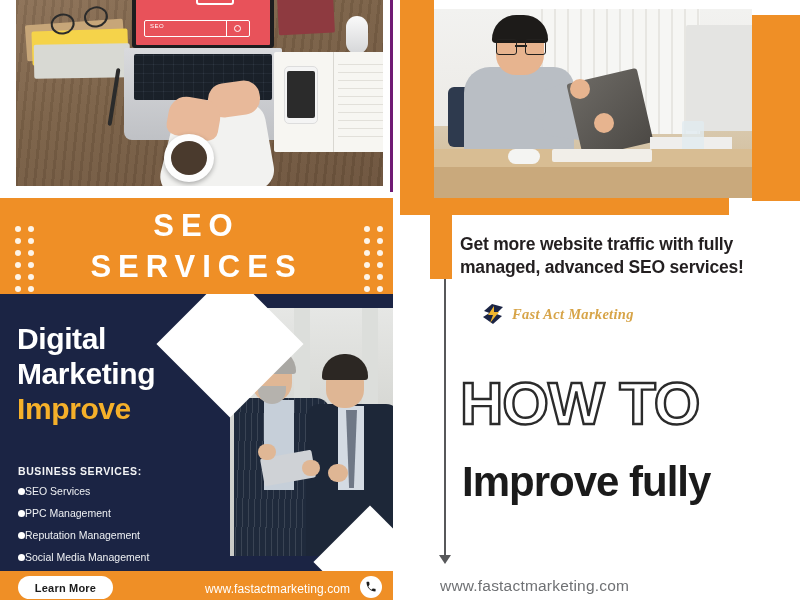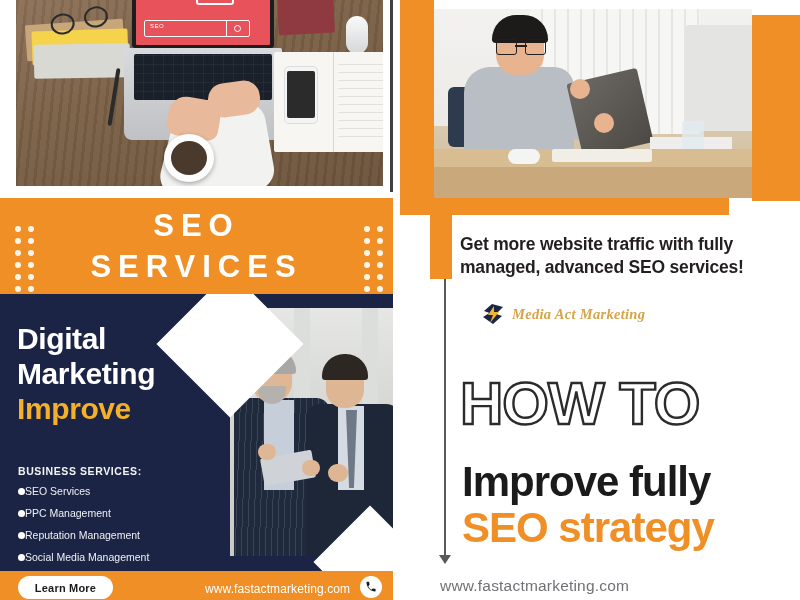--- a/index.html
+++ b/index.html
@@ -1,21 +1,21 @@
 <!DOCTYPE html>
 <html><head>
 <meta charset="utf-8">
 <title>SEO Services Marketing Collage</title>
 <style>
   html,body{margin:0;padding:0;}
   body{
     width:800px;height:600px;overflow:hidden;background:#ffffff;
     font-family:"Liberation Sans", sans-serif;
   }
-  .canvas{position:relative;width:800px;height:600px;overflow:hidden;background:#404040;}
+  .canvas{position:relative;width:800px;height:600px;overflow:hidden;background:#701a75;}
 
   
   #q-topleft{position:absolute;left:0;top:0;width:390px;height:192px;background:#ffffff;}
   .photo-desk{position:absolute;left:16px;top:0;width:367px;height:186px;overflow:hidden;
     background:linear-gradient(160deg,#8d7258 0%,#7c6248 40%,#6d543d 100%);}
   .wood-grain{position:absolute;inset:0;opacity:.5;
     background:repeating-linear-gradient(96deg,rgba(0,0,0,.13) 0 3px,rgba(255,255,255,.05) 3px 9px);}
   
   .lap-screen{position:absolute;left:116px;top:-18px;width:142px;height:66px;background:#1d1d1f;border-radius:3px;}
   .lap-screen-in{position:absolute;left:4px;top:4px;right:4px;bottom:3px;background:#e8525a;border-radius:1px;overflow:hidden;}
@@ -297,26 +297,25 @@
     <div class="varrow"></div>
 
     <div class="logo-wrap">
       <div class="logo-mark">
         <svg width="23" height="23" viewBox="0 0 23 23" aria-hidden="true">
           <polygon points="2,8 10,1 21,4 13,12" fill="#1b2444"></polygon>
           <polygon points="1,14 9,9 20,13 11,21" fill="#1b2444"></polygon>
           <polygon points="12,3 6,12 11,12 8,20 17,9 12,9" fill="#f0b52e"></polygon>
         </svg>
       </div>
-      <div class="logo-text">Media Act Marketing</div>
+      <div class="logo-text">Fast Act Marketing</div>
     </div>
 
     <div class="how-to">HOW TO</div>
     <div class="improve">Improve fully</div>
-    <div class="seo-strategy">SEO strategy</div>
     <div class="url-right">www.fastactmarketing.com</div>
   </div>
 
   <div id="q-navy">
     <div class="navy-panel"></div>
 
     <div class="photo-men">
       <div class="bg-col" style="left:10px"></div>
       <div class="bg-col" style="left:64px"></div>
       <div class="bg-col" style="left:132px"></div>

